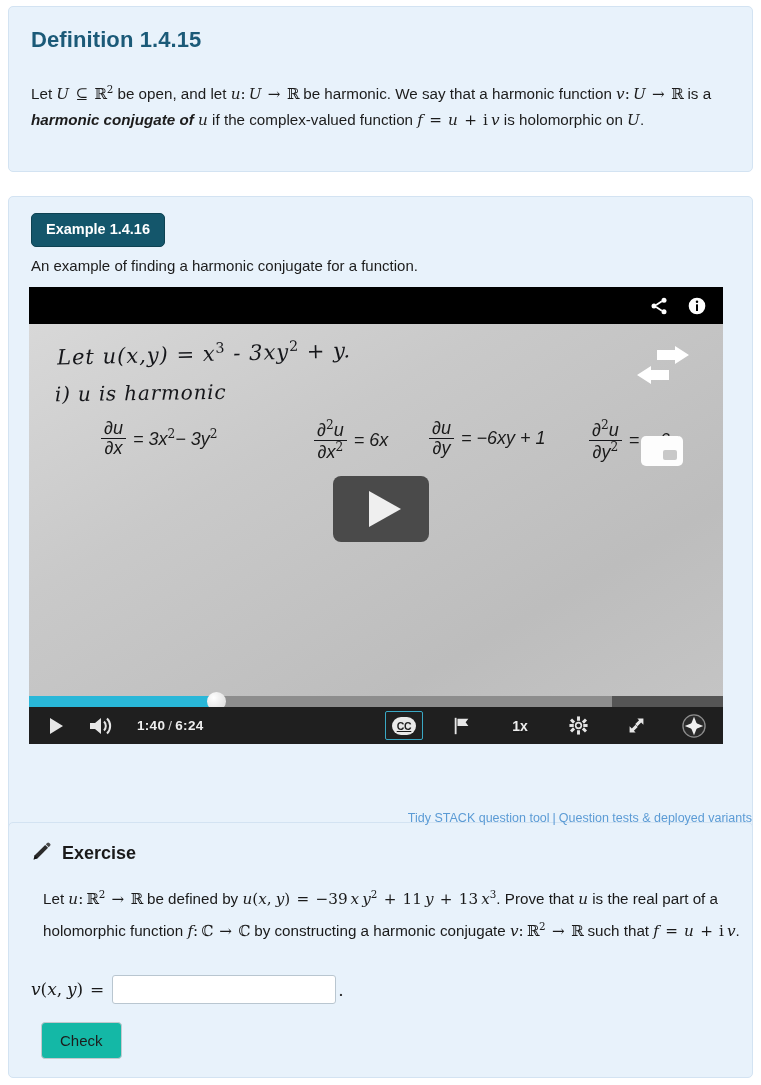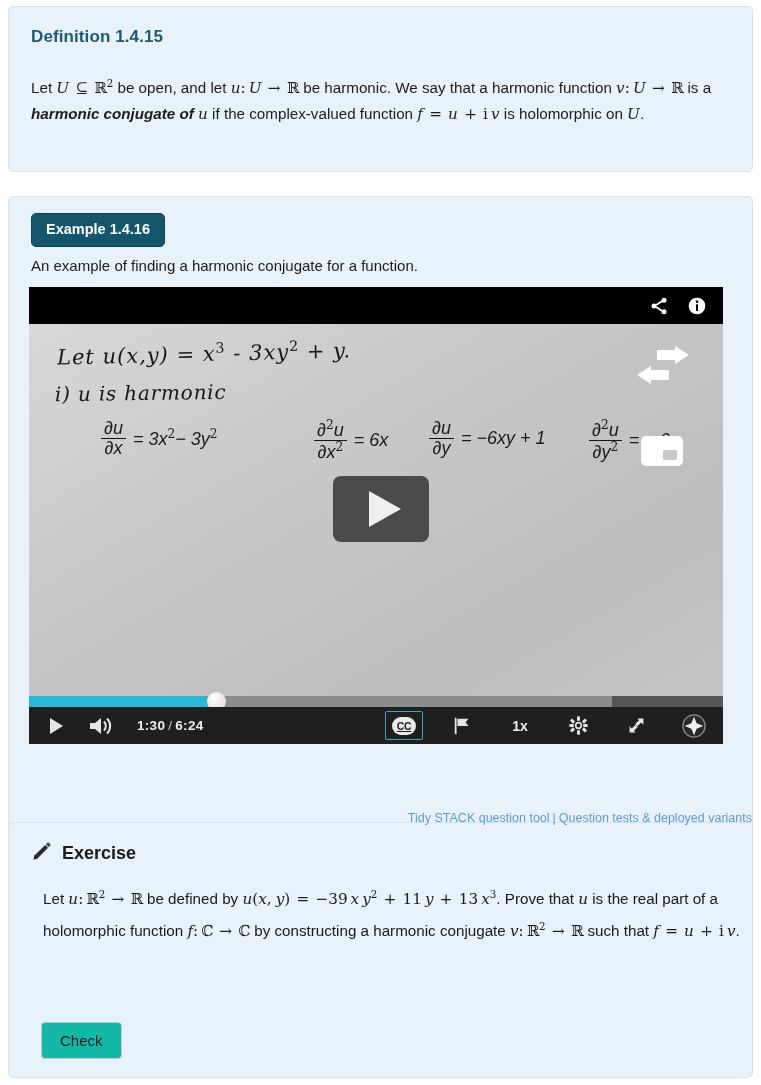--- a/index.html
+++ b/index.html
@@ -27,21 +27,21 @@
     border-radius: 5px;
     box-sizing: border-box;
   }
 
   
   #definition-card {
     left: 8px; top: 6px; width: 745px; height: 166px;
     padding: 16px 22px 0 22px;
   }
   .def-title {
-    font-size: 17px;
+    font-size: 22px;
     font-weight: bold;
     color: #1b5a78;
     margin: 4px 0 16px 0;
     letter-spacing: .1px;
   }
   .body-text {
     font-size: 15.2px;
     line-height: 26px;
     color: #1c1c1c;
     margin-top: 23px;
@@ -390,21 +390,21 @@
           <span class="tri2"></span>
         </span>
         <span class="ctrl ctrl-vol">
           <svg viewBox="0 0 26 22" width="26" height="22">
             <path d="M2 8 h5 l6 -5 v16 l-6 -5 h-5 z" fill="#e6e6e6"></path>
             <path d="M16 6.5 a6.5 6.5 0 0 1 0 9" stroke="#e6e6e6" stroke-width="2" fill="none"></path>
             <path d="M19 3.5 a10.5 10.5 0 0 1 0 15" stroke="#e6e6e6" stroke-width="2" fill="none"></path>
           </svg>
         </span>
         <span class="time-display">
-          <span>1:30</span><span class="sep">/</span><span>6:24</span>
+          <span>1:40</span><span class="sep">/</span><span>6:24</span>
         </span>
 
         <span class="right-controls">
           <span class="rc-item" id="cc-button" style="border-color: rgb(58, 168, 196);">
             <span class="cc-pill">CC</span>
           </span>
           <span class="rc-item">
             <svg viewBox="0 0 22 22" width="20" height="20">
               <rect x="3" y="2" width="2" height="18" fill="#e6e6e6"></rect>
               <path d="M6 3 h12 l-3 4 3 4 h-12 z" fill="#e6e6e6"></path>
@@ -462,17 +462,22 @@
           <path d="M3 21 l1.3 -4.6 l3.3 3.3 z" fill="#111"></path>
         </svg>
       </span>
       <span class="exercise-title">Exercise</span>
     </div>
 
     <div class="exercise-body">
       Let <span class="m">u</span><span class="mup">:</span> <span class="bb">ℝ</span><span class="supn">2</span> <span class="op">→</span> <span class="bb">ℝ</span> be defined by <span class="m">u</span><span class="mup">(</span><span class="m">x</span><span class="mup">,</span> <span class="m">y</span><span class="mup">)</span> <span class="op">=</span> <span class="mup">−39</span> <span class="m">x</span> <span class="m">y</span><span class="supn">2</span> <span class="op">+</span> <span class="mup">11</span> <span class="m">y</span> <span class="op">+</span> <span class="mup">13</span> <span class="m">x</span><span class="supn">3</span>. Prove that <span class="m">u</span> is the real part of a holomorphic function <span class="m">f</span><span class="mup">:</span> <span class="bb">ℂ</span> <span class="op">→</span> <span class="bb">ℂ</span> by constructing a harmonic conjugate <span class="m">v</span><span class="mup">:</span> <span class="bb">ℝ</span><span class="supn">2</span> <span class="op">→</span> <span class="bb">ℝ</span> such that <span class="m">f</span> <span class="op">=</span> <span class="m">u</span> <span class="op">+</span> <span class="mup">i</span> <span class="m">v</span>.
     </div>
 
+    <div class="answer-row">
+      <span><span class="m">v</span><span class="mup">(</span><span class="m">x</span><span class="mup">,</span> <span class="m">y</span><span class="mup">)</span> <span class="op">=</span></span>
+      <input id="answer-input" type="text" value="" style="">
+      <span class="answer-period">.</span>
+    </div>
 
     <button id="check-button">Check</button>
   </div>
 
 </div>
 
 </body></html>

